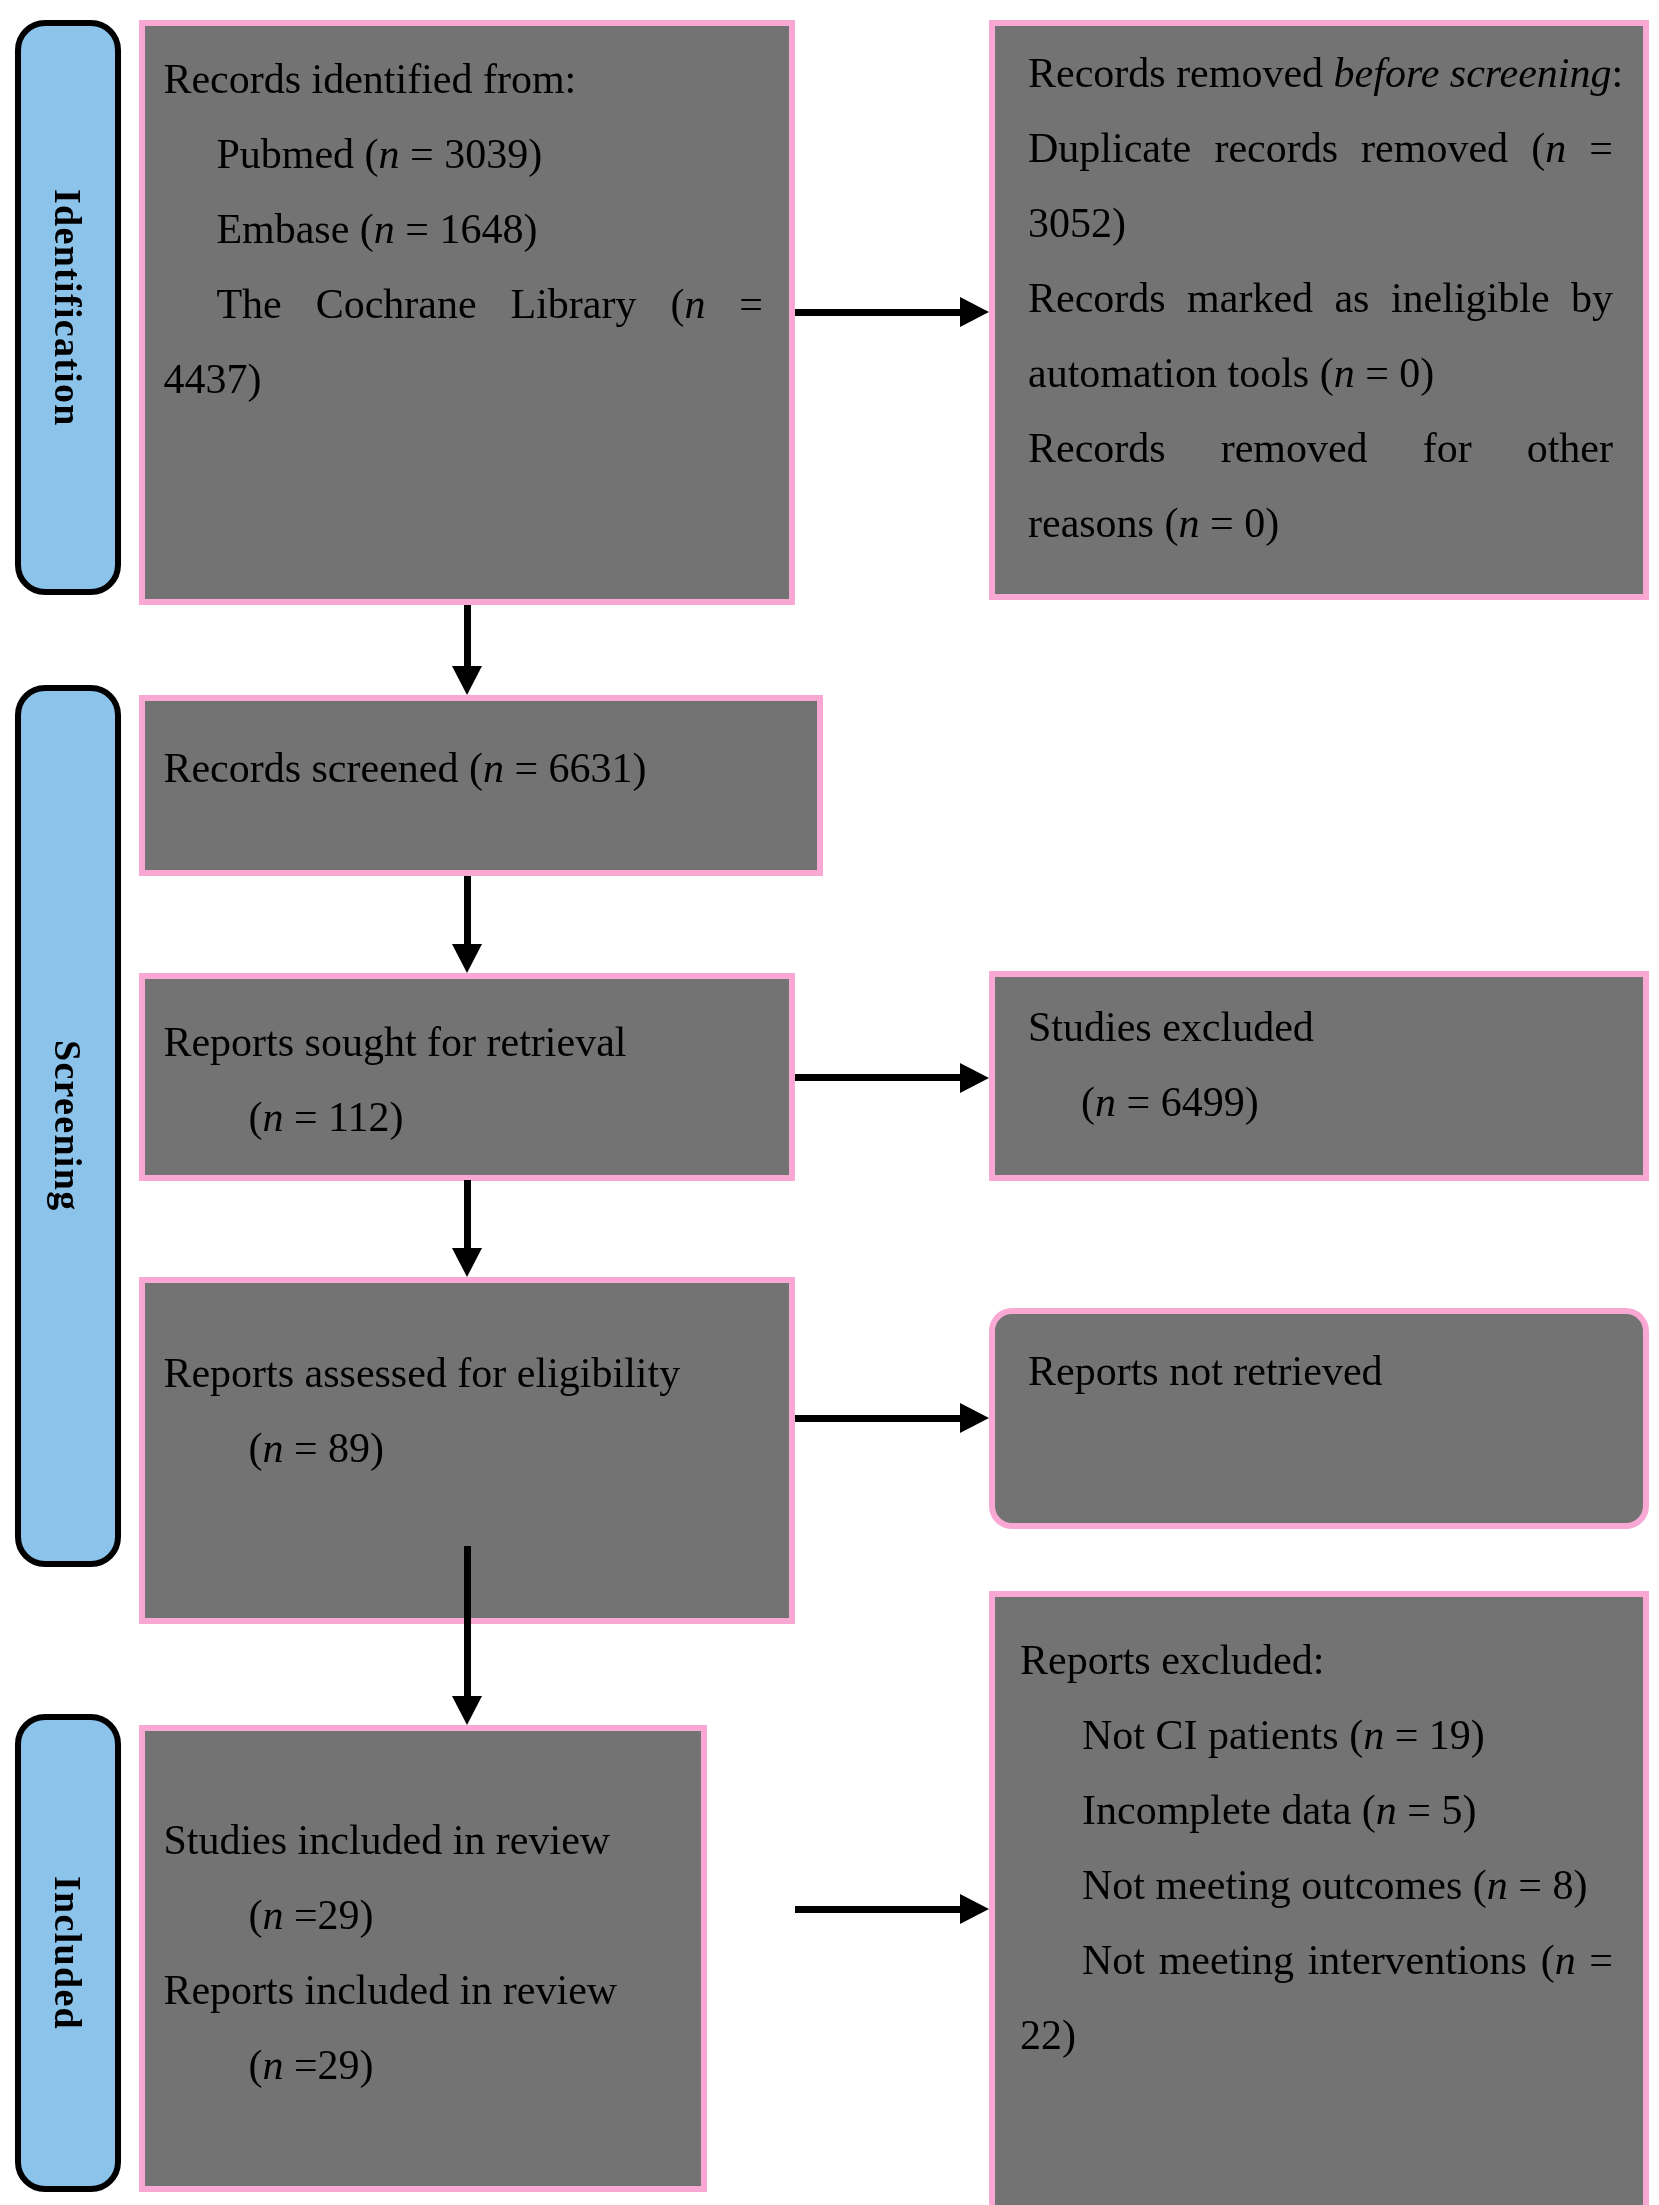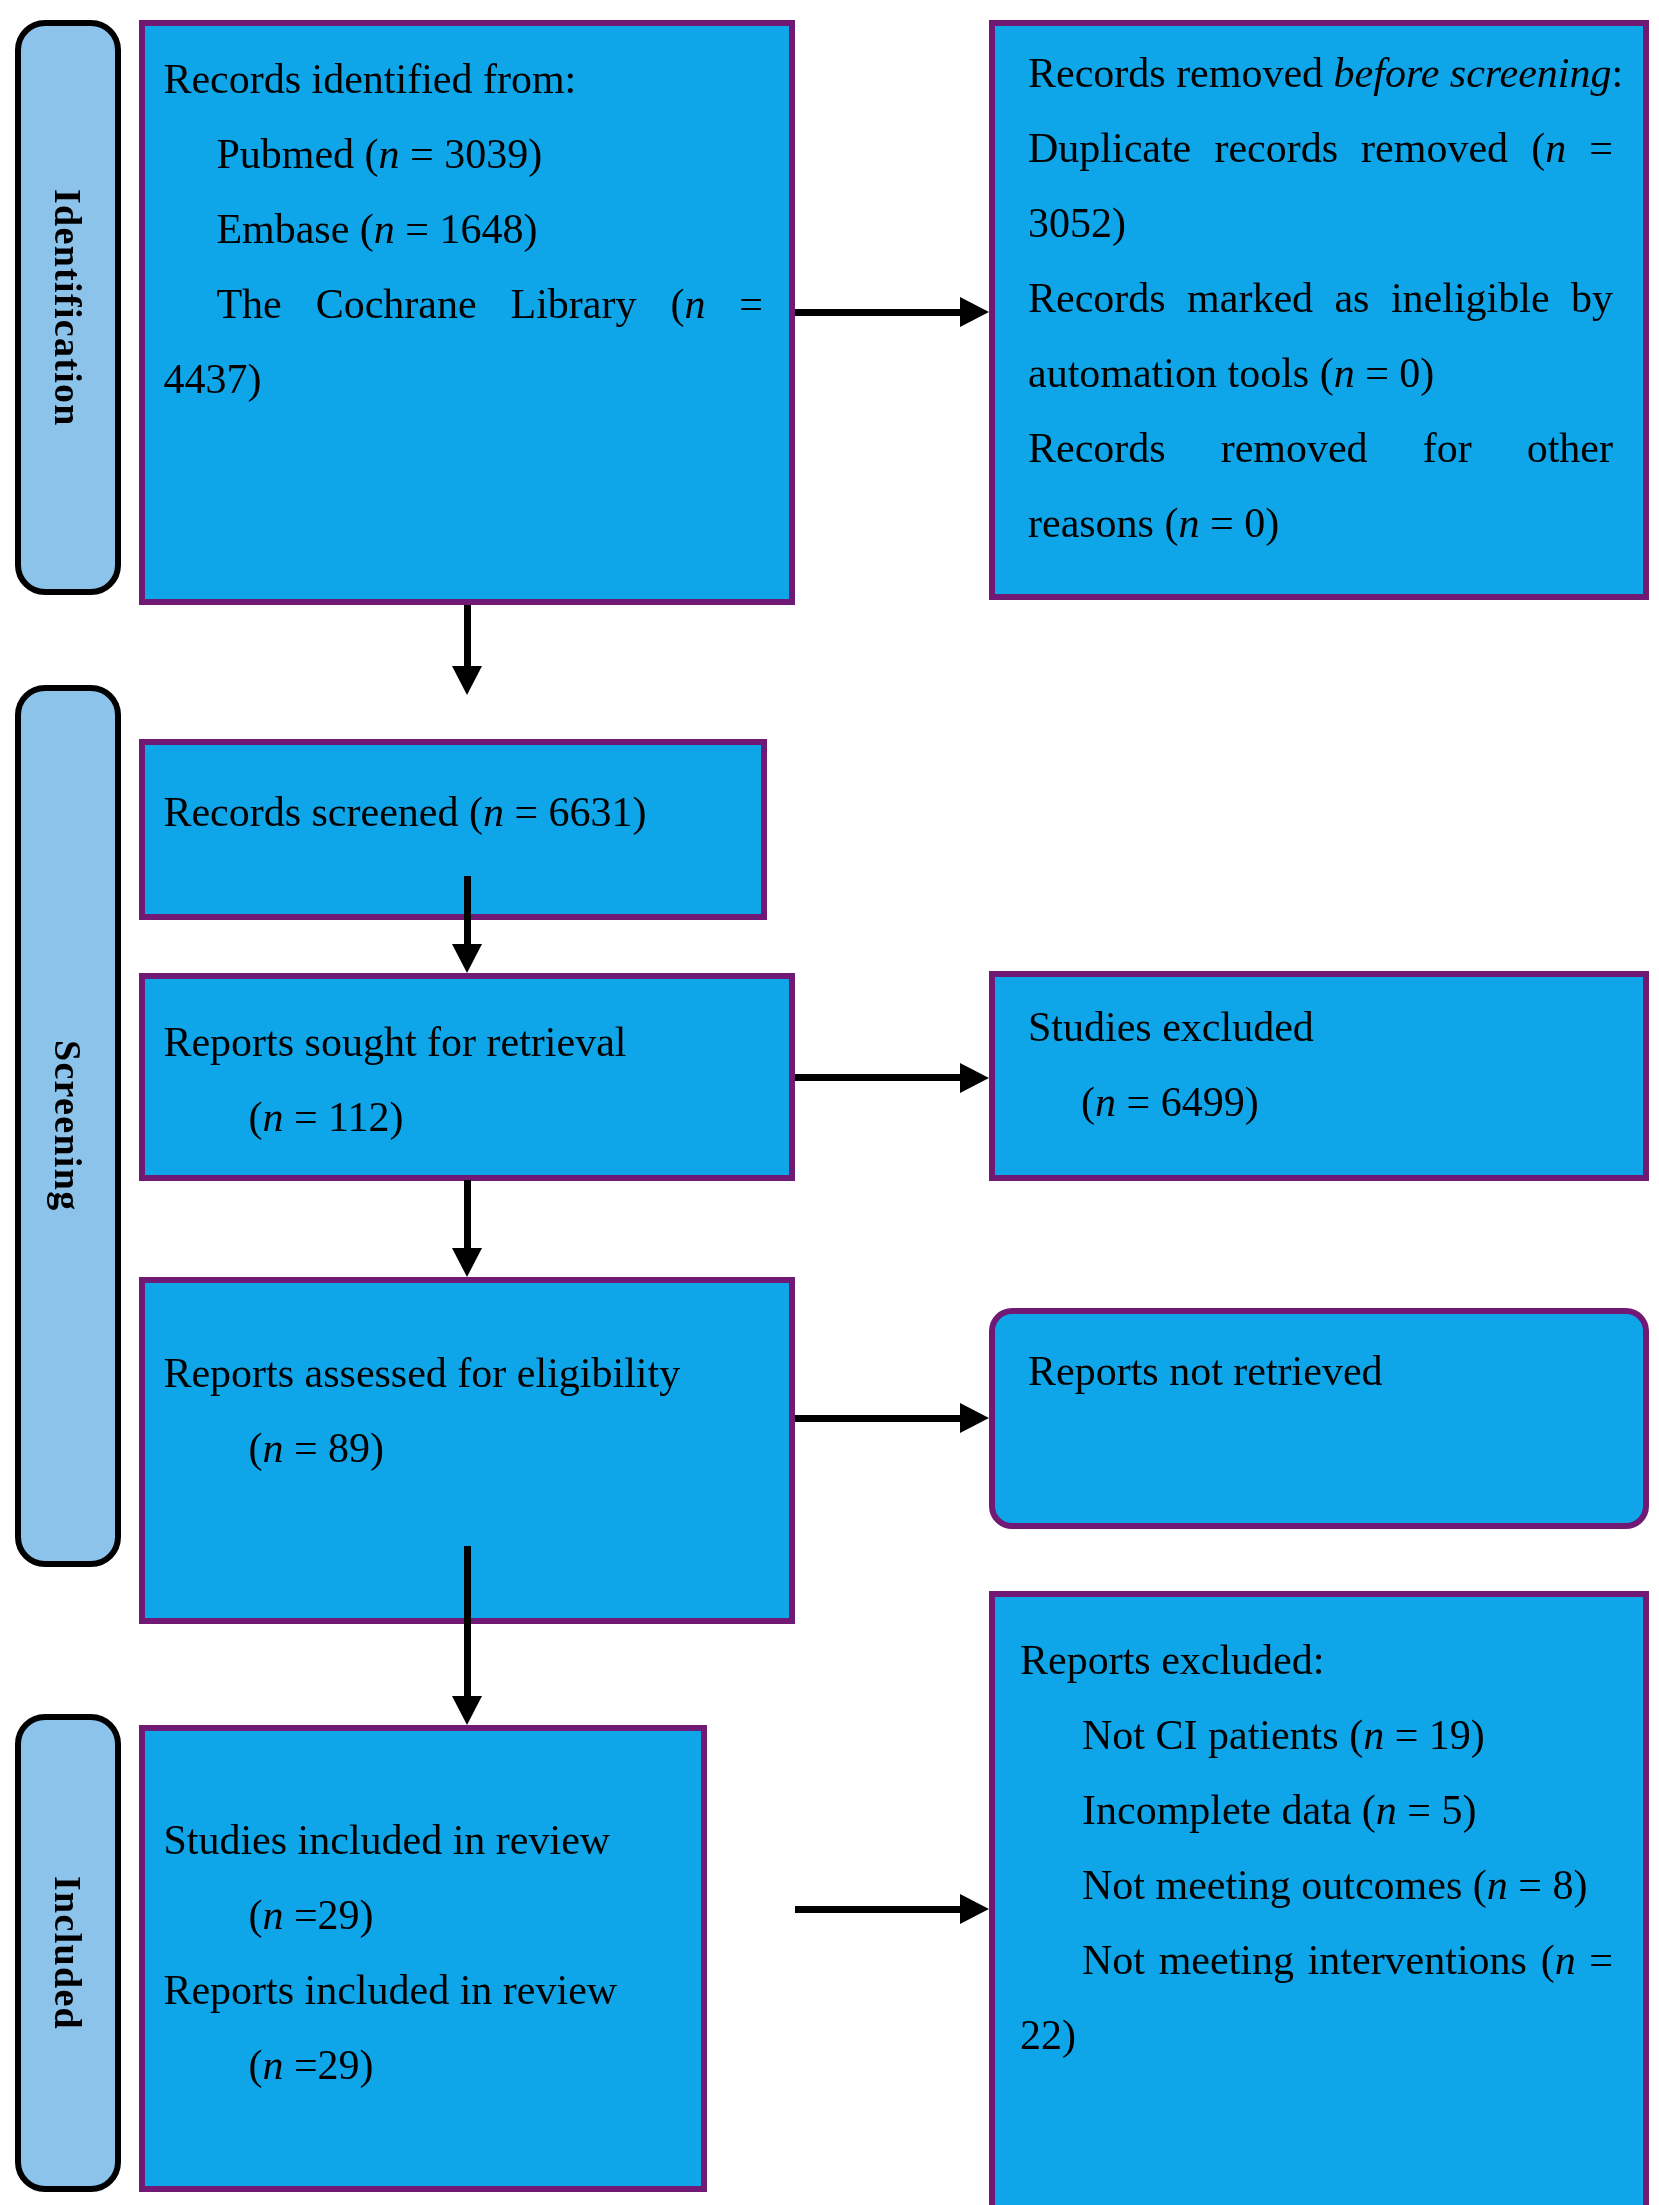--- a/index.html
+++ b/index.html
@@ -24,22 +24,22 @@
     writing-mode:vertical-rl;
     font-weight:bold;
     font-size:38px;
     letter-spacing:1.3px;
     white-space:nowrap;
   }
   
   .box{
     position:absolute;
     box-sizing:border-box;
-    background:#0ea5e9;
-    border:6px solid #701a75;
+    background:#737373;
+    border:6px solid #f9a8d4;
   }
   .box p{
     margin:0;
     font-size:42px;
     line-height:75px;
     text-align:justify;
   }
   .box p.single{text-align:left;white-space:nowrap;}
   .indent80{text-indent:53px;}
   .indent95{text-indent:62px;}
@@ -83,21 +83,21 @@
     <p class="indent80">The Cochrane Library (<i>n</i> = 4437)</p>
   </div>
 
   <div class="box" style="left:989px;top:20px;width:660px;height:580px;padding:10px 30px 0 33px;">
     <p class="single"><span>Records removed </span><i>before screening</i><span>:</span></p>
     <p>Duplicate records removed (<i>n</i> = 3052)</p>
     <p>Records marked as ineligible by automation tools (<i>n</i> = 0)</p>
     <p>Records removed for other reasons (<i>n</i> = 0)</p>
   </div>
 
-  <div class="box" style="left:139px;top:695px;width:628px;height:181px;padding:30px 26px 0 18.4px;margin-top:44px;">
+  <div class="box" style="left:139px;top:695px;width:684px;height:181px;padding:30px 26px 0 18.4px;">
     <p class="single">Records screened (<i>n</i> = 6631)</p>
   </div>
 
   <div class="box" style="left:139px;top:973px;width:656px;height:208px;padding:26px 26px 0 18.4px;">
     <p class="single">Reports sought for retrieval</p>
     <p class="single cnt">(<i>n</i> = 112)</p>
   </div>
 
   <div class="box" style="left:989px;top:971px;width:660px;height:210px;padding:13px 30px 0 33px;">
     <p class="single">Studies excluded</p>

